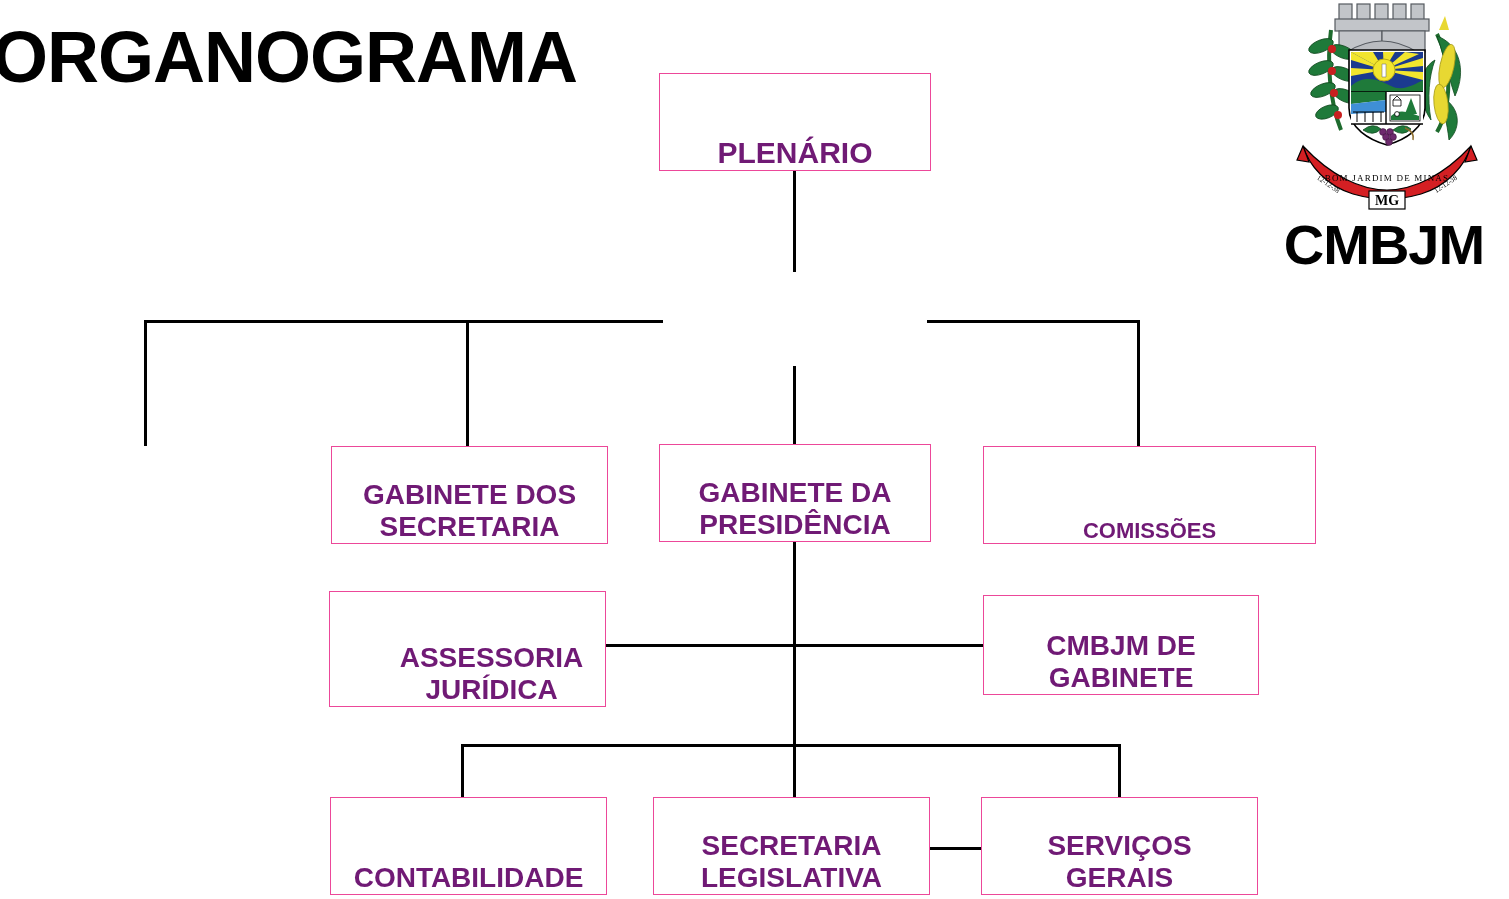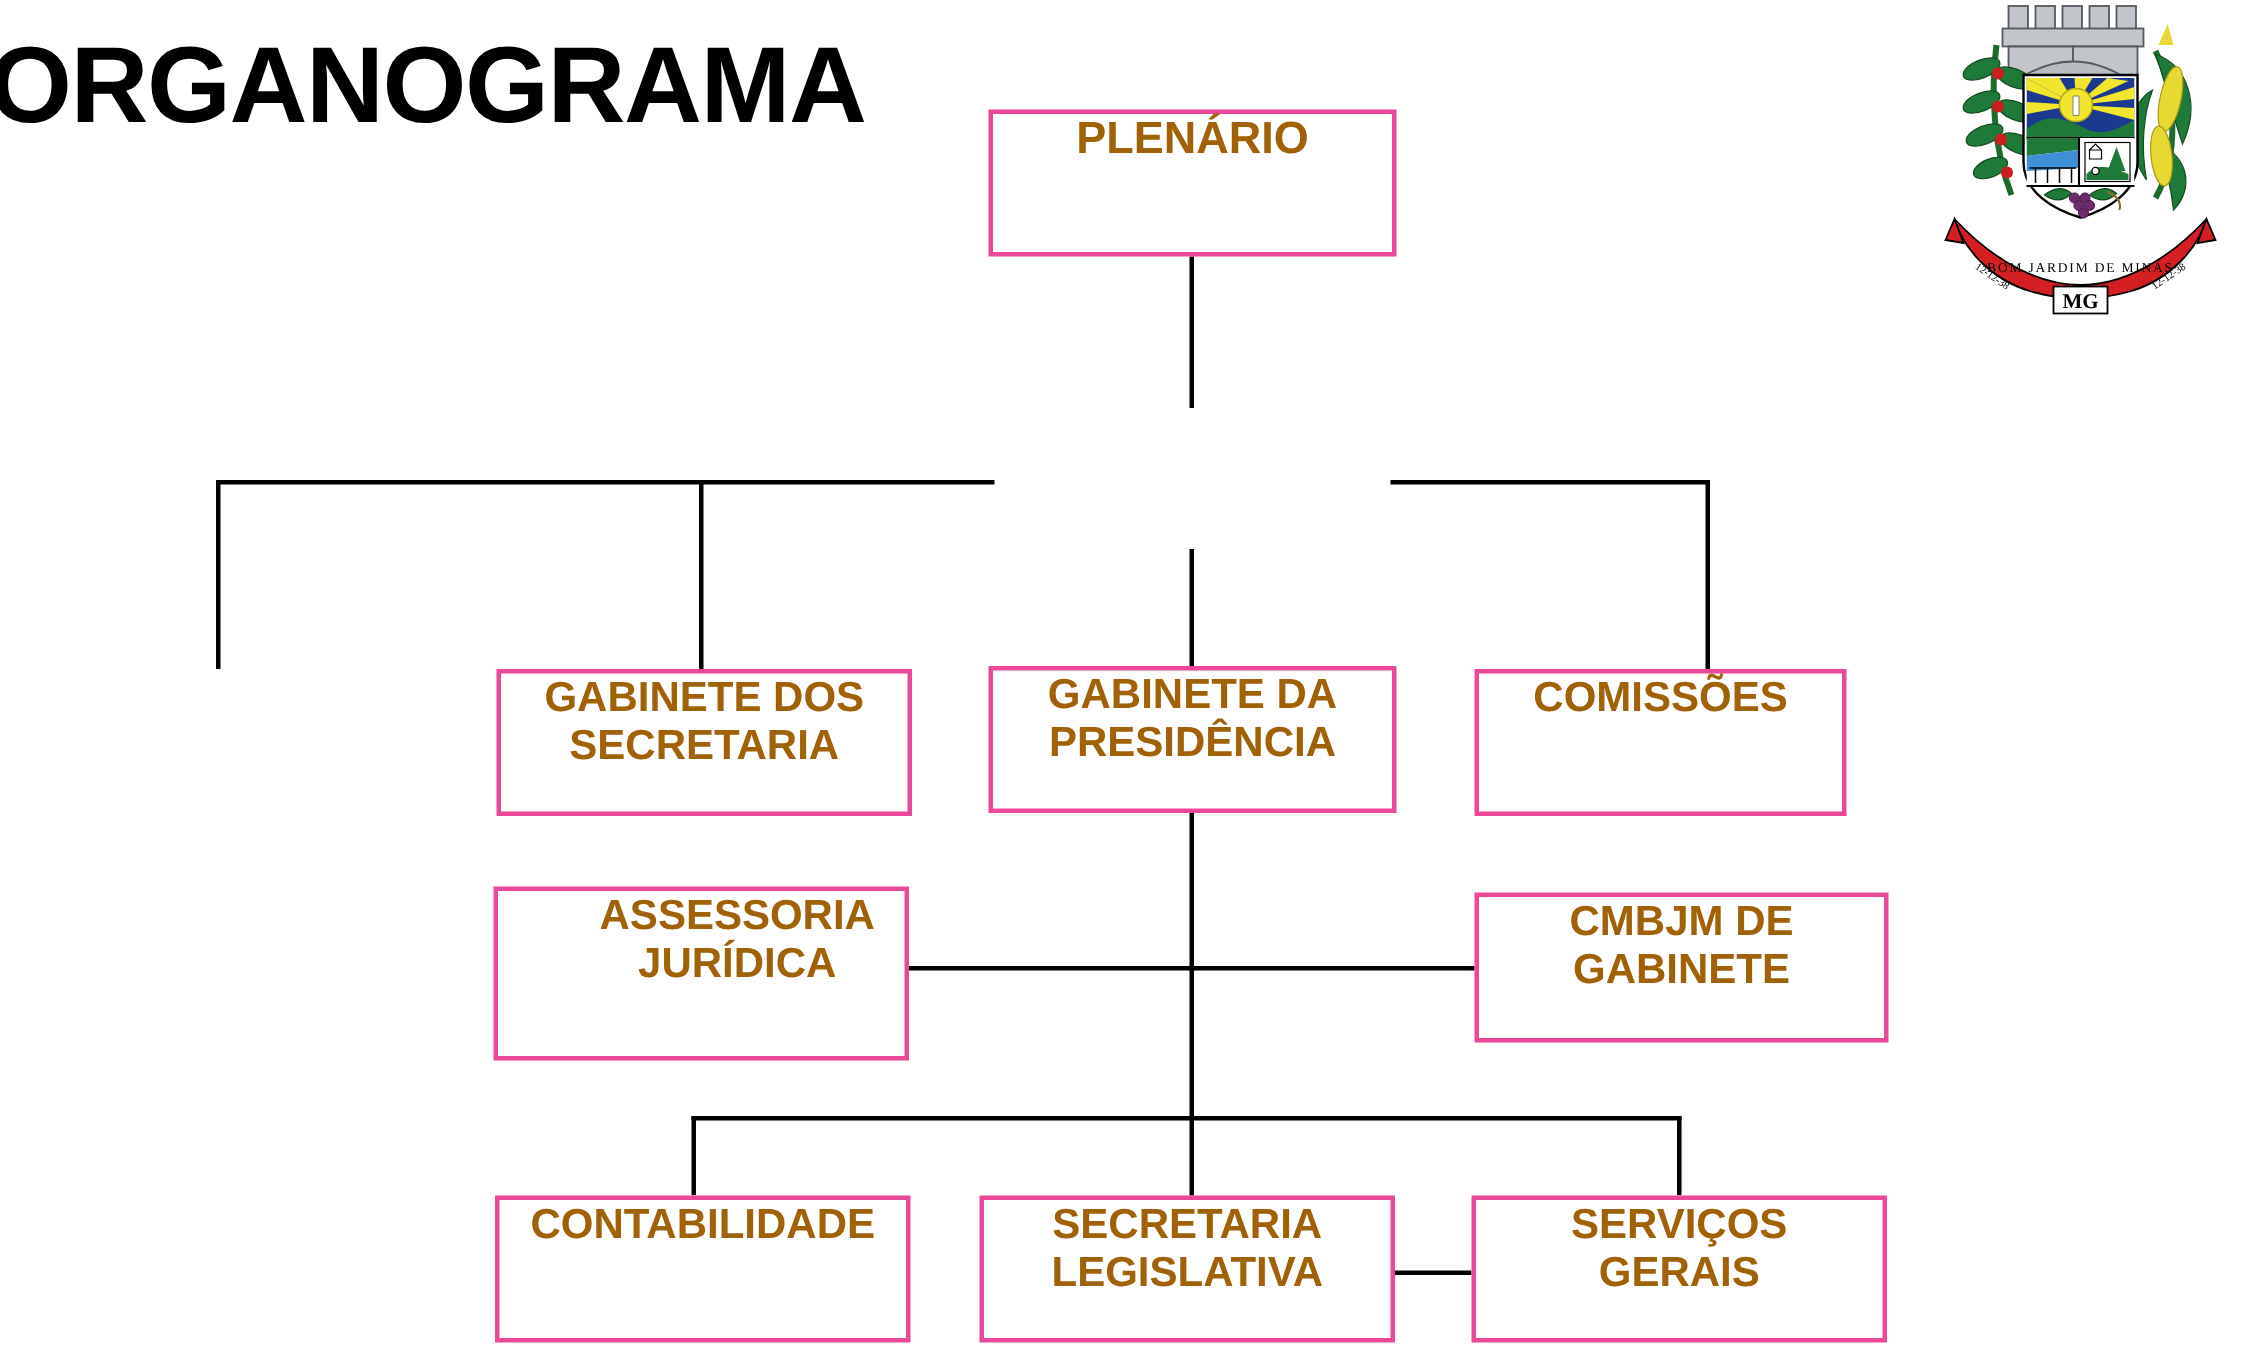--- a/index.html
+++ b/index.html
@@ -23,27 +23,27 @@
     font-size: 72px;
     font-weight: bold;
     letter-spacing: -1px;
     color: #000000;
     white-space: nowrap;
   }
   
   .node {
     position: absolute;
     box-sizing: border-box;
-    border: 3px solid #ec4899;
+    border: 1px solid #ec4899;
     background: #ffffff;
     display: flex;
-    align-items: flex-start;
+    align-items: flex-end;
     justify-content: center;
     text-align: center;
-    color: #a16207;
+    color: #701a75;
     font-weight: bold;
     line-height: 1.14;
     z-index: 3;
   }
   .node .label {
     display: block;
     padding: 0 6px;
     white-space: pre-line;
   }
   
@@ -216,20 +216,21 @@
         <path d="M16 146 L10 160 L22 162 Z" fill="#d41f23" stroke="#000000" stroke-width="1.2"></path>
         <path d="M184 146 L190 160 L178 162 Z" fill="#d41f23" stroke="#000000" stroke-width="1.2"></path>
         <text x="100" y="181" font-family="'Liberation Serif', serif" font-size="9" fill="#000000" text-anchor="middle" letter-spacing="1.2">BOM JARDIM DE MINAS</text>
         <text x="40" y="186" font-family="'Liberation Serif', serif" font-size="7" fill="#000000" text-anchor="middle" transform="rotate(34 40 186)">12-12-38</text>
         <text x="160" y="186" font-family="'Liberation Serif', serif" font-size="7" fill="#000000" text-anchor="middle" transform="rotate(-34 160 186)">12-12-38</text>
         <rect x="82" y="191" width="36" height="18" fill="#ffffff" stroke="#000000" stroke-width="1.2"></rect>
         <text x="100" y="205" font-family="'Liberation Serif', serif" font-size="14" font-weight="bold" fill="#000000" text-anchor="middle">MG</text>
       </g>
     </svg>
 
+    <div id="logo-text">CMBJM</div>
   </div>
 
   <div class="line v" style="left:793px; top:170px; height:102px;"></div>
 
   <div class="line h" style="left:144px; top:320px; width:519px;"></div>
 
   <div class="line h" style="left:927px; top:320px; width:213px;"></div>
 
   <div class="line v" style="left:144px; top:320px; height:126px;"></div>
   <div class="line v" style="left:466px; top:320px; height:126px;"></div>
@@ -255,21 +256,21 @@
   <div class="node" style="left:331px; top:446px; width:277px; height:98px; font-size:28px;">
     <span class="label">GABINETE DOS
 SECRETARIA</span>
   </div>
 
   <div class="node" style="left:659px; top:444px; width:272px; height:98px; font-size:28px;">
     <span class="label">GABINETE DA
 PRESIDÊNCIA</span>
   </div>
 
-  <div class="node" style="left:983px; top:446px; width:248px; height:98px; font-size:28px;">
+  <div class="node" style="left:983px; top:446px; width:333px; height:98px; font-size:22px;">
     <span class="label">COMISSÕES</span>
   </div>
 
   <div class="node" style="left:329px; top:591px; width:277px; height:116px; font-size:28px;padding-left:48px;">
     <span class="label">ASSESSORIA
 JURÍDICA</span>
   </div>
 
   <div class="node" style="left:983px; top:595px; width:276px; height:100px; font-size:28px;">
     <span class="label">CMBJM DE

